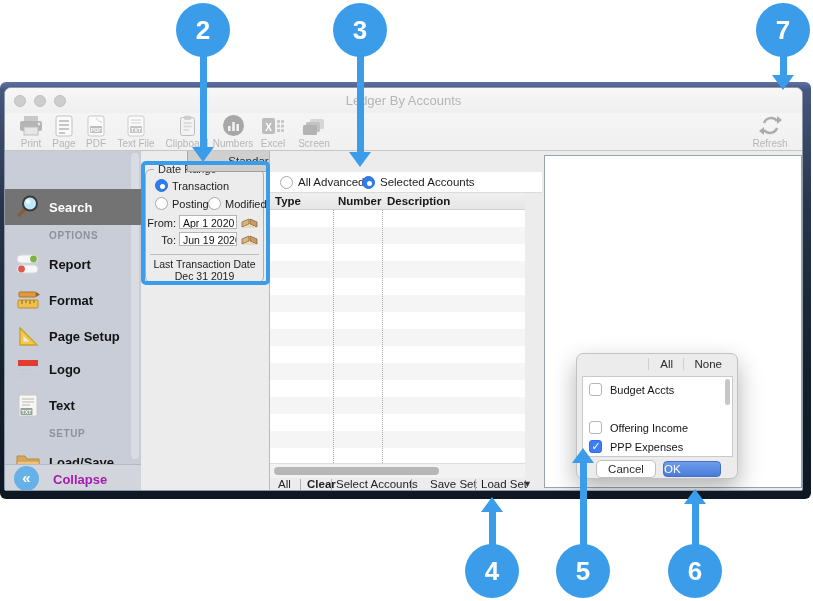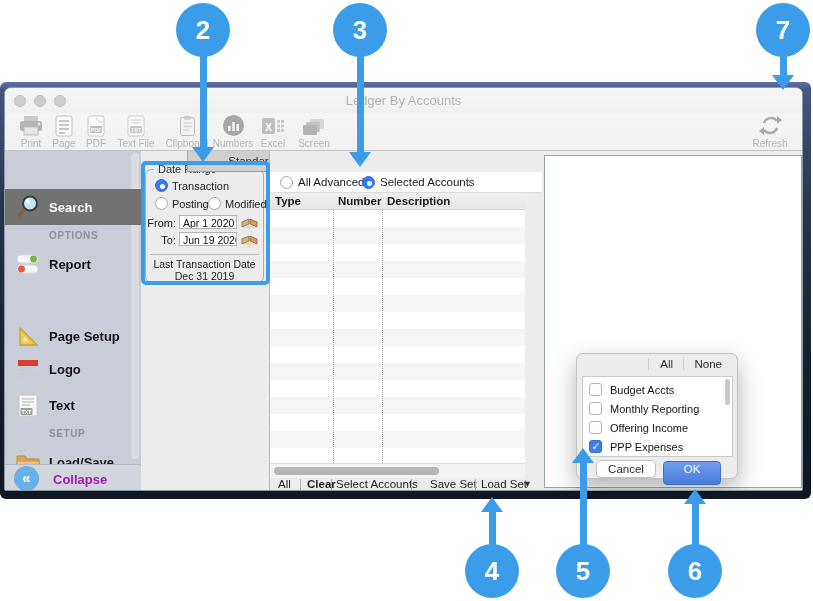--- a/index.html
+++ b/index.html
@@ -93,22 +93,22 @@
   .dlg-topbtn { position:absolute; top:4px; font-size:11.5px; color:#2a2a2a; padding:0 11px; border-left:1px solid #cfcfcf; }
   .dlg-list { position:absolute; left:5px; top:22px; width:151px; height:81px; background:#fff; border:1px solid #c9c9c9; }
   .dlg-row { position:absolute; left:6px; height:19px; display:flex; align-items:center; gap:8px; }
   .cbx { width:13px; height:13px; border:1px solid #b5b5b5; border-radius:3px; background:#fff; flex:none; position:relative; }
   .cbx.checked { background:#3d7ef5; border-color:#336fe0; }
   .cbx.checked:after { content:"✓"; position:absolute; left:1.5px; top:-1px; color:#fff; font-size:11px; font-weight:bold; }
   .dlg-row .clabel { font-size:11px; color:#151515; white-space:nowrap; }
   .dlg-vthumb { position:absolute; right:2px; top:2px; width:5px; height:26px; background:#c7c7c7; border-radius:3px; }
   .btn-cancel { position:absolute; left:19px; top:106px; width:60px; height:18px; background:#fff; border:1px solid #c0c0c0; border-radius:5px;
     font-size:11.5px; color:#2a2a2a; text-align:center; line-height:16px; }
-  .btn-ok { position:absolute; left:86px; top:107px; width:58px; height:24px; background:linear-gradient(#6f9ced,#4a7cd8); border:1px solid #3f6fc4; border-radius:4px;
-    font-size:11.5px; color:#fff; text-align:center; line-height:14px; }
+  .btn-ok { position:absolute; left:86px; top:107px; width:58px; height:16px; background:linear-gradient(#6f9ced,#4a7cd8); border:1px solid #3f6fc4; border-radius:4px;
+    font-size:11.5px; color:#fff; text-align:left; line-height:14px; }
 
   
   .refresh { position:absolute; right:8px; top:1px; width:48px; height:36px; display:flex; flex-direction:column; align-items:center; }
 
   
   .hl-box { position:absolute; left:141px; top:161px; width:129px; height:124px; border:4px solid #3b9de9; border-radius:5px; z-index:40; }
   .co { position:absolute; z-index:50; }
   .co-circle { position:absolute; width:54px; height:54px; border-radius:50%; background:#3b9de9; color:#fff;
     font-size:26px; font-weight:bold; text-align:center; line-height:54px; }
   .co-line { position:absolute; width:7px; background:#3b9de9; }
@@ -276,20 +276,36 @@
               <svg width="26" height="22" viewBox="0 0 26 22">
                   <rect x="2" y="2" width="21" height="8" rx="4" fill="#f7f7f7" stroke="#d8d8d8"></rect>
                   <circle cx="18.5" cy="6" r="3.4" fill="#7cb342"></circle>
                   <rect x="2" y="12" width="21" height="8" rx="4" fill="#f7f7f7" stroke="#d8d8d8"></rect>
                   <circle cx="6.5" cy="16" r="3.4" fill="#e0584c"></circle>
                 </svg>
             </span>
               <span class="sb-label">Report</span>
           </div>
 
+          <div class="sb-item" style="top:132px;">
+            <span class="sb-ic">
+              <svg width="25" height="23" viewBox="0 0 25 23">
+                  <rect x="3" y="3" width="17" height="5" rx="1" fill="#e09a3e" stroke="#b07426"></rect>
+                  <polygon points="20,3 24,5.5 20,8" fill="#8c6239"></polygon>
+                  <rect x="2" y="11" width="20" height="8" rx="1" fill="#efc04f" stroke="#b98e2f"></rect>
+                  <g stroke="#9a7420" stroke-width="1.2">
+                    <line x1="6" y1="11" x2="6" y2="15"></line>
+                    <line x1="10" y1="11" x2="10" y2="14"></line>
+                    <line x1="14" y1="11" x2="14" y2="15"></line>
+                    <line x1="18" y1="11" x2="18" y2="14"></line>
+                  </g>
+                </svg>
+            </span>
+              <span class="sb-label">Format</span>
+          </div>
 
           <div class="sb-item" style="top:168px;">
             <span class="sb-ic">
               <svg width="24" height="22" viewBox="0 0 24 22">
                   <path d="M4 20 L4 3 L21 20 Z" fill="#f2c94c" stroke="#c9a227" stroke-width="1.4"></path>
                   <path d="M7.5 16.5 L7.5 11 L13 16.5 Z" fill="#ececec"></path>
                 </svg>
             </span>
               <span class="sb-label">Page Setup</span>
           </div>
@@ -428,24 +444,20 @@
       <div class="dialog">
         <div class="dlg-top">
           <span class="dlg-topbtn" style="right:53px;">All</span>
           <span class="dlg-topbtn" style="right:4px;">None</span>
         </div>
         <div class="dlg-list">
           <div class="dlg-row" style="top:3px;">
             <span class="cbx"></span>
             <span class="clabel">Budget Accts</span>
           </div>
-          <div class="dlg-row" style="top:22px;">
-            <span class="cbx"></span>
-            <span class="clabel">Monthly Reporting</span>
-          </div>
           <div class="dlg-row" style="top:41px;">
             <span class="cbx"></span>
             <span class="clabel">Offering Income</span>
           </div>
           <div class="dlg-row" style="top:60px;">
             <span class="cbx checked"></span>
             <span class="clabel">PPP Expenses</span>
           </div>
           <div class="dlg-vthumb"></div>
         </div>

